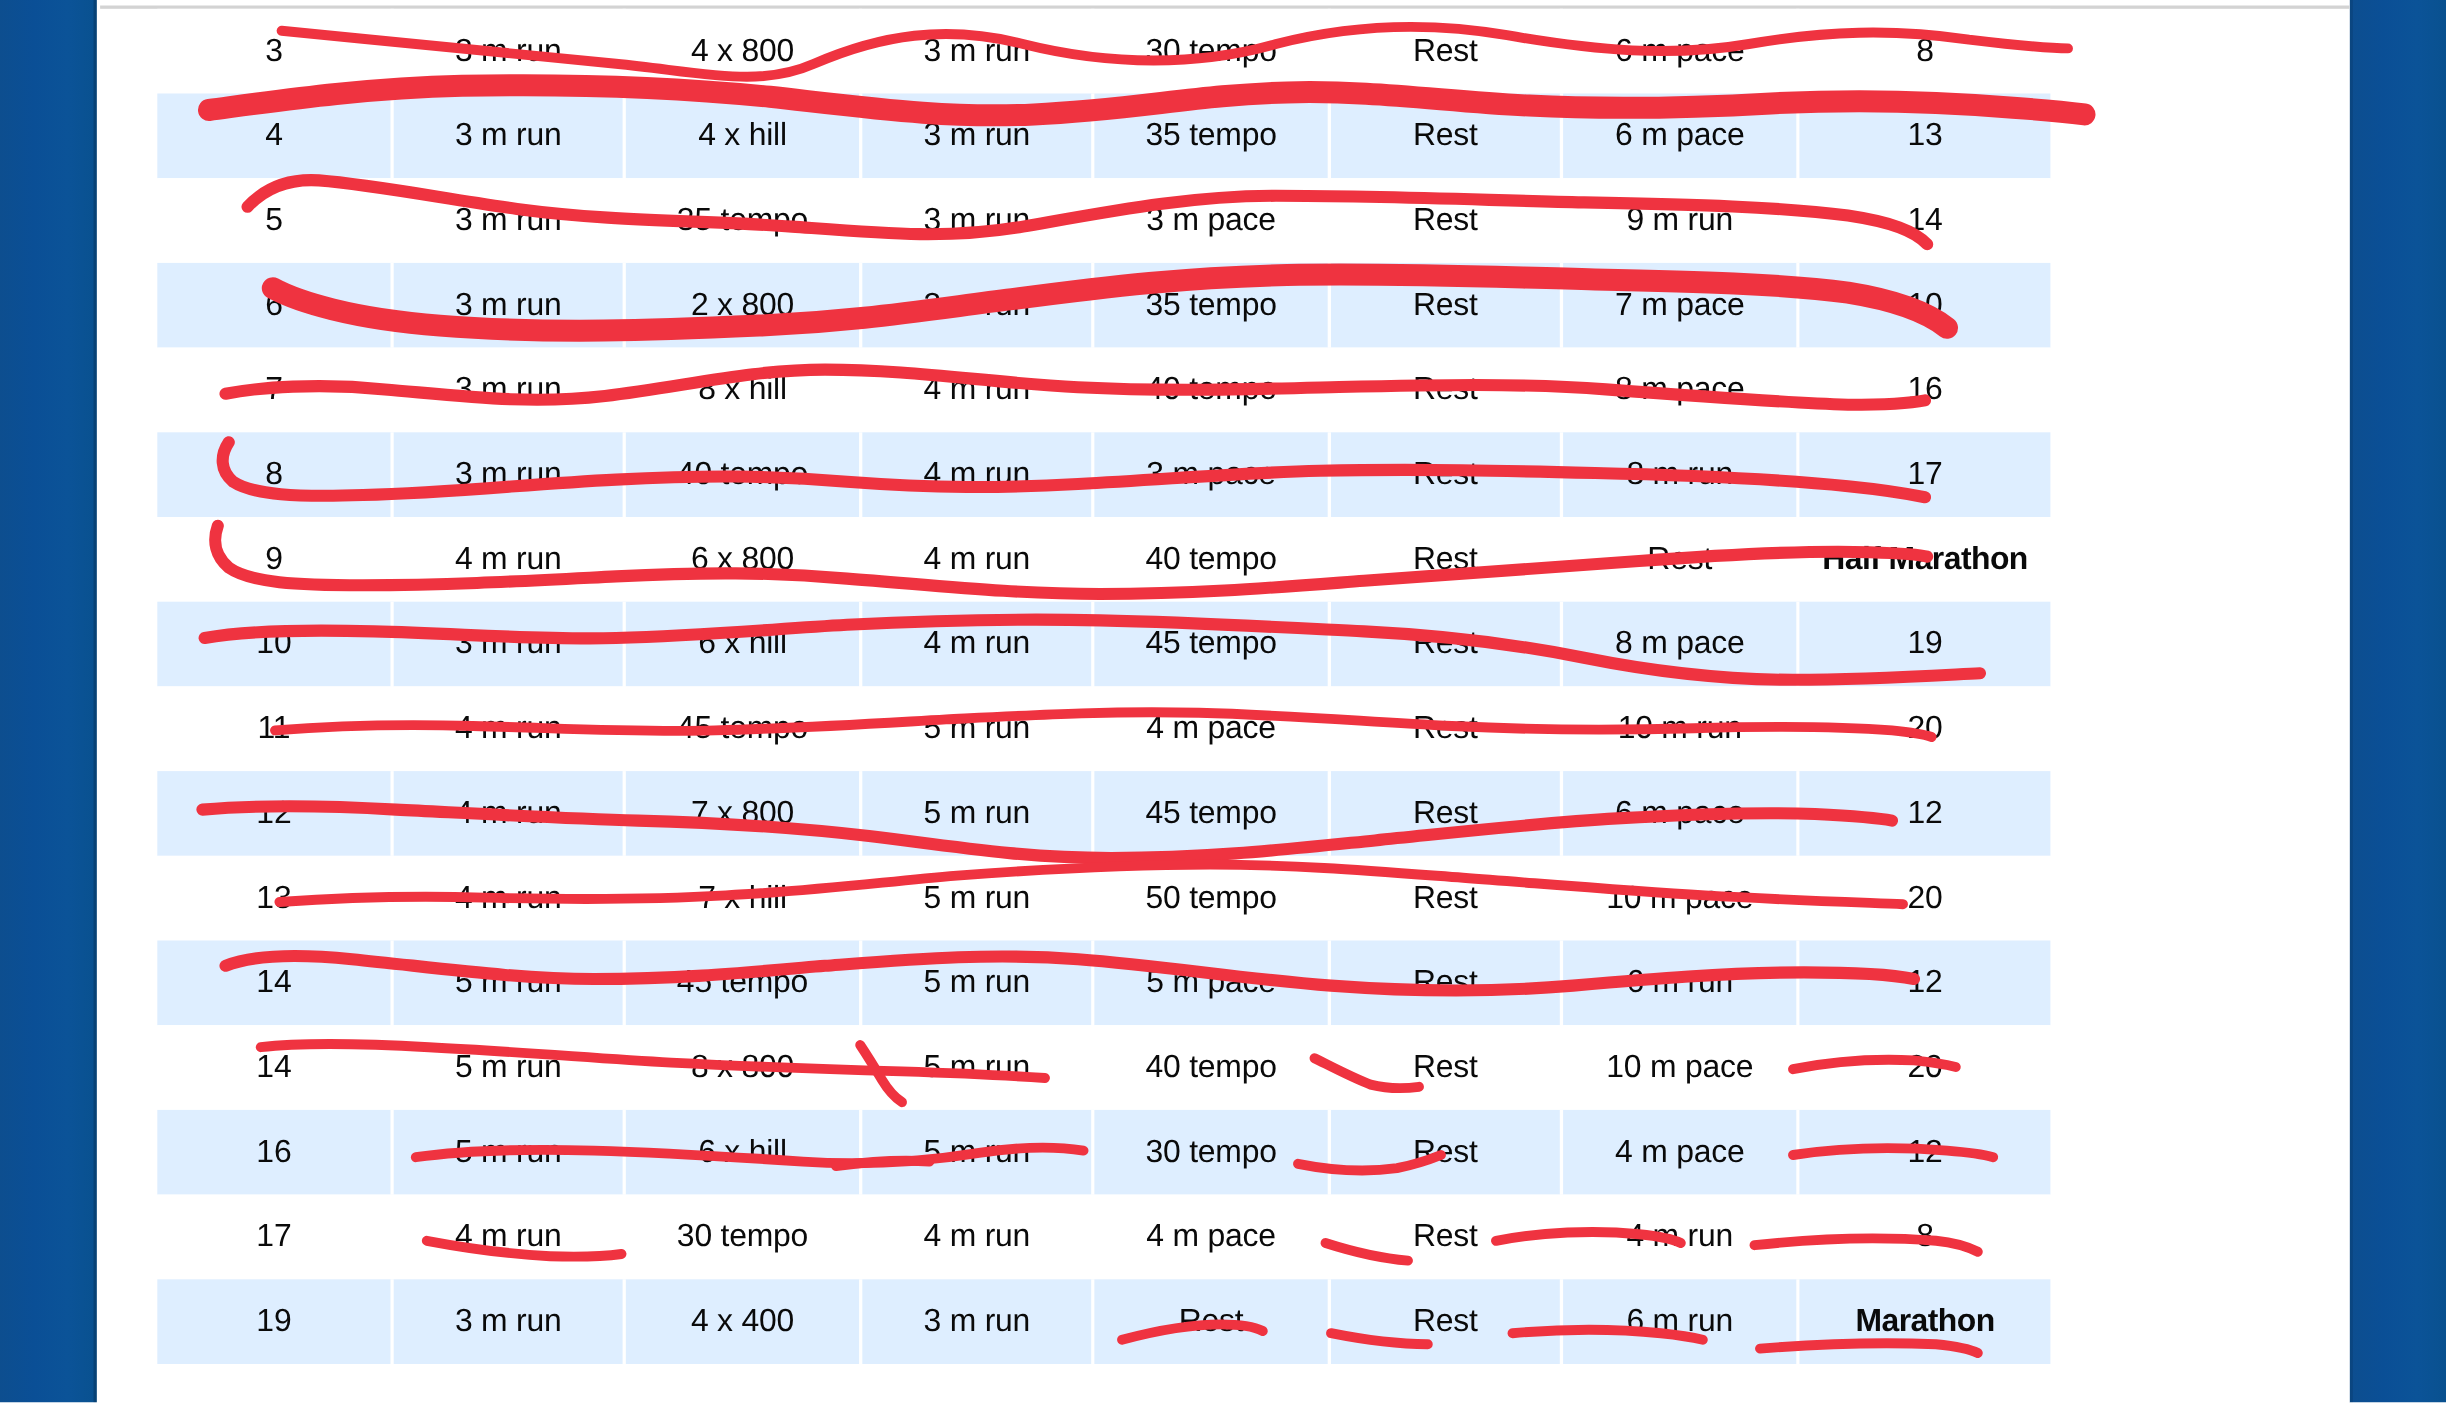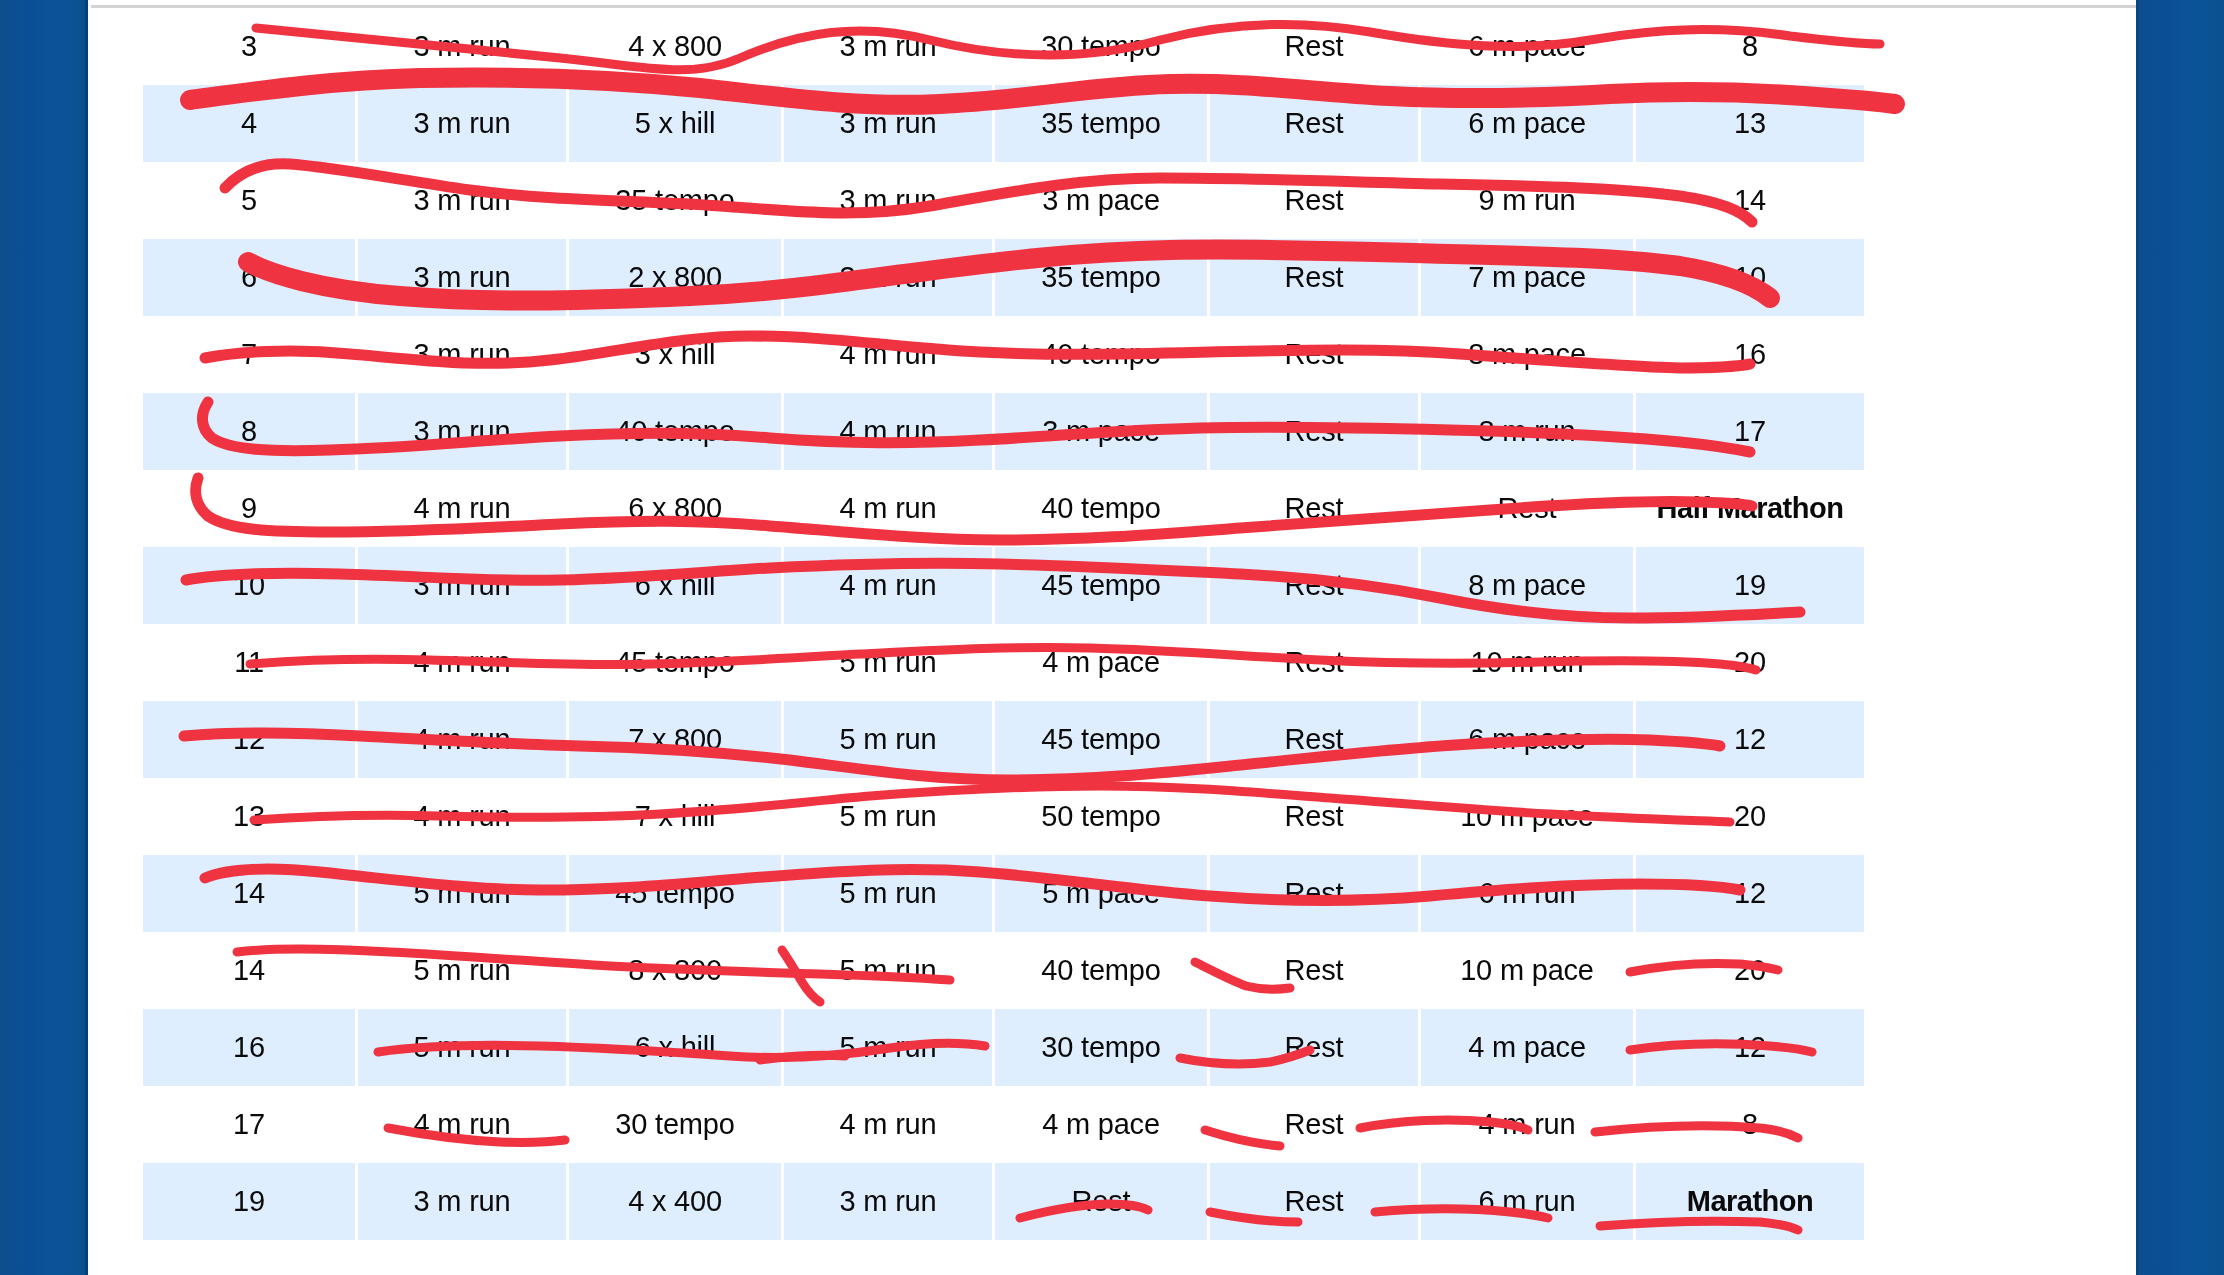--- a/index.html
+++ b/index.html
@@ -136,21 +136,21 @@
             <td class="col-d2">4 x 800</td>
             <td class="col-d3">3 m run</td>
             <td class="col-d4">30 tempo</td>
             <td class="col-d5">Rest</td>
             <td class="col-d6">6 m pace</td>
             <td class="col-d7">8</td>
           </tr>
           <tr class="stripe">
             <td class="col-week">4</td>
             <td class="col-d1">3 m run</td>
-            <td class="col-d2">5 x hill</td>
+            <td class="col-d2">4 x hill</td>
             <td class="col-d3">3 m run</td>
             <td class="col-d4">35 tempo</td>
             <td class="col-d5">Rest</td>
             <td class="col-d6">6 m pace</td>
             <td class="col-d7">13</td>
           </tr>
           <tr class="plain">
             <td class="col-week">5</td>
             <td class="col-d1">3 m run</td>
             <td class="col-d2">35 tempo</td>
@@ -166,21 +166,21 @@
             <td class="col-d2">2 x 800</td>
             <td class="col-d3">3 m run</td>
             <td class="col-d4">35 tempo</td>
             <td class="col-d5">Rest</td>
             <td class="col-d6">7 m pace</td>
             <td class="col-d7">10</td>
           </tr>
           <tr class="plain">
             <td class="col-week">7</td>
             <td class="col-d1">3 m run</td>
-            <td class="col-d2">3 x hill</td>
+            <td class="col-d2">8 x hill</td>
             <td class="col-d3">4 m run</td>
             <td class="col-d4">40 tempo</td>
             <td class="col-d5">Rest</td>
             <td class="col-d6">8 m pace</td>
             <td class="col-d7">16</td>
           </tr>
           <tr class="stripe">
             <td class="col-week">8</td>
             <td class="col-d1">3 m run</td>
             <td class="col-d2">40 tempo</td>

